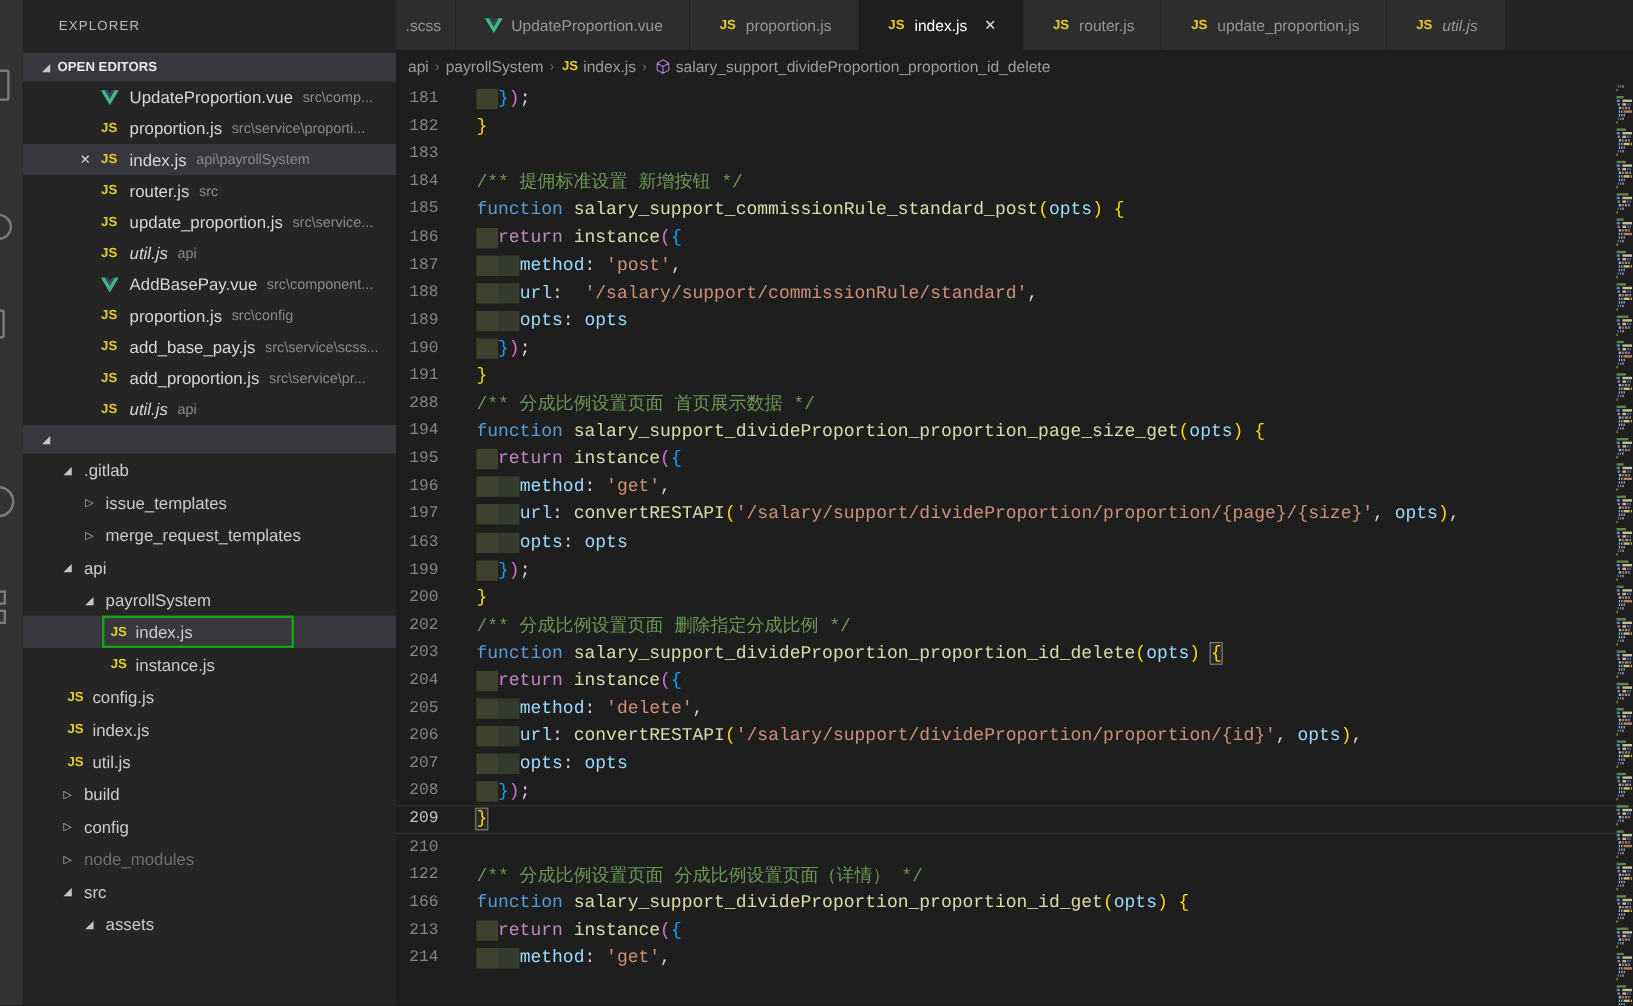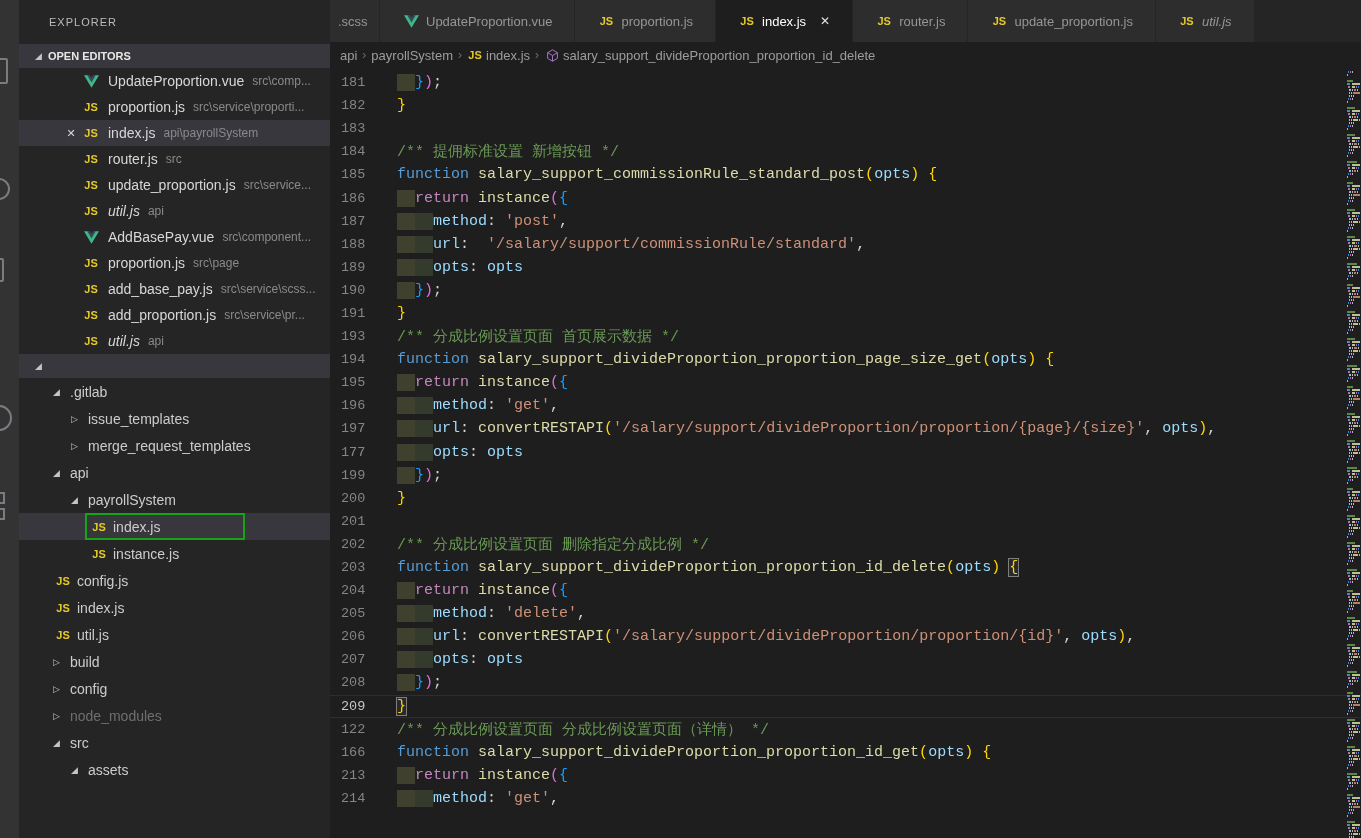--- a/index.html
+++ b/index.html
@@ -151,21 +151,21 @@
             </svg>
           </span>
           <span class="oe-name">AddBasePay.vue</span>
           <span class="oe-path">src\component...</span>
         </div>
         <div class="oe-row">
           <span class="ficon">
             <span class="js-badge">JS</span>
           </span>
           <span class="oe-name">proportion.js</span>
-          <span class="oe-path">src\page</span>
+          <span class="oe-path">src\config</span>
         </div>
         <div class="oe-row">
           <span class="ficon">
             <span class="js-badge">JS</span>
           </span>
           <span class="oe-name">add_base_pay.js</span>
           <span class="oe-path">src\service\scss...</span>
         </div>
         <div class="oe-row">
           <span class="ficon">
@@ -336,37 +336,37 @@
         <div class="line"><span class="ln">182</span><span class="lc"><span class="tk-b1">}</span></span></div>
         <div class="line"><span class="ln">183</span><span class="lc"></span></div>
         <div class="line"><span class="ln">184</span><span class="lc"><span class="tk-cmt">/** 提佣标准设置 新增按钮 */</span></span></div>
         <div class="line"><span class="ln">185</span><span class="lc"><span class="tk-kw">function</span><span class="tk-pun"> </span><span class="tk-fn">salary_support_commissionRule_standard_post</span><span class="tk-b1">(</span><span class="tk-prop">opts</span><span class="tk-b1">)</span><span class="tk-pun"> </span><span class="tk-b1">{</span></span></div>
         <div class="line"><span class="ln">186</span><span class="lc"><span class="tk-ind1">  </span><span class="tk-ctrl">return</span><span class="tk-pun"> </span><span class="tk-fn">instance</span><span class="tk-b2">(</span><span class="tk-b3">{</span></span></div>
         <div class="line"><span class="ln">187</span><span class="lc"><span class="tk-ind1">  </span><span class="tk-ind2">  </span><span class="tk-prop">method</span><span class="tk-pun">: </span><span class="tk-str">'post'</span><span class="tk-pun">,</span></span></div>
         <div class="line"><span class="ln">188</span><span class="lc"><span class="tk-ind1">  </span><span class="tk-ind2">  </span><span class="tk-prop">url</span><span class="tk-pun">:  </span><span class="tk-str">'/salary/support/commissionRule/standard'</span><span class="tk-pun">,</span></span></div>
         <div class="line"><span class="ln">189</span><span class="lc"><span class="tk-ind1">  </span><span class="tk-ind2">  </span><span class="tk-prop">opts</span><span class="tk-pun">: </span><span class="tk-prop">opts</span></span></div>
         <div class="line"><span class="ln">190</span><span class="lc"><span class="tk-ind1">  </span><span class="tk-b3">}</span><span class="tk-b2">)</span><span class="tk-pun">;</span></span></div>
         <div class="line"><span class="ln">191</span><span class="lc"><span class="tk-b1">}</span></span></div>
-        <div class="line"><span class="ln">193</span><span class="lc"><span class="tk-cmt">/** 分成比例设置页面 首页展示数据 */</span></span></div>
+        <div class="line"><span class="ln">288</span><span class="lc"><span class="tk-cmt">/** 分成比例设置页面 首页展示数据 */</span></span></div>
         <div class="line"><span class="ln">194</span><span class="lc"><span class="tk-kw">function</span><span class="tk-pun"> </span><span class="tk-fn">salary_support_divideProportion_proportion_page_size_get</span><span class="tk-b1">(</span><span class="tk-prop">opts</span><span class="tk-b1">)</span><span class="tk-pun"> </span><span class="tk-b1">{</span></span></div>
         <div class="line"><span class="ln">195</span><span class="lc"><span class="tk-ind1">  </span><span class="tk-ctrl">return</span><span class="tk-pun"> </span><span class="tk-fn">instance</span><span class="tk-b2">(</span><span class="tk-b3">{</span></span></div>
         <div class="line"><span class="ln">196</span><span class="lc"><span class="tk-ind1">  </span><span class="tk-ind2">  </span><span class="tk-prop">method</span><span class="tk-pun">: </span><span class="tk-str">'get'</span><span class="tk-pun">,</span></span></div>
         <div class="line"><span class="ln">197</span><span class="lc"><span class="tk-ind1">  </span><span class="tk-ind2">  </span><span class="tk-prop">url</span><span class="tk-pun">: </span><span class="tk-fn">convertRESTAPI</span><span class="tk-b1">(</span><span class="tk-str">'/salary/support/divideProportion/proportion/{page}/{size}'</span><span class="tk-pun">, </span><span class="tk-prop">opts</span><span class="tk-b1">)</span><span class="tk-pun">,</span></span></div>
-        <div class="line"><span class="ln">177</span><span class="lc"><span class="tk-ind1">  </span><span class="tk-ind2">  </span><span class="tk-prop">opts</span><span class="tk-pun">: </span><span class="tk-prop">opts</span></span></div>
+        <div class="line"><span class="ln">163</span><span class="lc"><span class="tk-ind1">  </span><span class="tk-ind2">  </span><span class="tk-prop">opts</span><span class="tk-pun">: </span><span class="tk-prop">opts</span></span></div>
         <div class="line"><span class="ln">199</span><span class="lc"><span class="tk-ind1">  </span><span class="tk-b3">}</span><span class="tk-b2">)</span><span class="tk-pun">;</span></span></div>
         <div class="line"><span class="ln">200</span><span class="lc"><span class="tk-b1">}</span></span></div>
-        <div class="line"><span class="ln">201</span><span class="lc"></span></div>
         <div class="line"><span class="ln">202</span><span class="lc"><span class="tk-cmt">/** 分成比例设置页面 删除指定分成比例 */</span></span></div>
         <div class="line"><span class="ln">203</span><span class="lc"><span class="tk-kw">function</span><span class="tk-pun"> </span><span class="tk-fn">salary_support_divideProportion_proportion_id_delete</span><span class="tk-b1">(</span><span class="tk-prop">opts</span><span class="tk-b1">)</span><span class="tk-pun"> </span><span class="tk-b1 tk-box">{</span></span></div>
         <div class="line"><span class="ln">204</span><span class="lc"><span class="tk-ind1">  </span><span class="tk-ctrl">return</span><span class="tk-pun"> </span><span class="tk-fn">instance</span><span class="tk-b2">(</span><span class="tk-b3">{</span></span></div>
         <div class="line"><span class="ln">205</span><span class="lc"><span class="tk-ind1">  </span><span class="tk-ind2">  </span><span class="tk-prop">method</span><span class="tk-pun">: </span><span class="tk-str">'delete'</span><span class="tk-pun">,</span></span></div>
         <div class="line"><span class="ln">206</span><span class="lc"><span class="tk-ind1">  </span><span class="tk-ind2">  </span><span class="tk-prop">url</span><span class="tk-pun">: </span><span class="tk-fn">convertRESTAPI</span><span class="tk-b1">(</span><span class="tk-str">'/salary/support/divideProportion/proportion/{id}'</span><span class="tk-pun">, </span><span class="tk-prop">opts</span><span class="tk-b1">)</span><span class="tk-pun">,</span></span></div>
         <div class="line"><span class="ln">207</span><span class="lc"><span class="tk-ind1">  </span><span class="tk-ind2">  </span><span class="tk-prop">opts</span><span class="tk-pun">: </span><span class="tk-prop">opts</span></span></div>
         <div class="line"><span class="ln">208</span><span class="lc"><span class="tk-ind1">  </span><span class="tk-b3">}</span><span class="tk-b2">)</span><span class="tk-pun">;</span></span></div>
         <div class="line cur"><span class="ln">209</span><span class="lc"><span class="tk-b1 tk-box">}</span></span></div>
+        <div class="line"><span class="ln">210</span><span class="lc"></span></div>
         <div class="line"><span class="ln">122</span><span class="lc"><span class="tk-cmt">/** 分成比例设置页面 分成比例设置页面（详情） */</span></span></div>
         <div class="line"><span class="ln">166</span><span class="lc"><span class="tk-kw">function</span><span class="tk-pun"> </span><span class="tk-fn">salary_support_divideProportion_proportion_id_get</span><span class="tk-b1">(</span><span class="tk-prop">opts</span><span class="tk-b1">)</span><span class="tk-pun"> </span><span class="tk-b1">{</span></span></div>
         <div class="line"><span class="ln">213</span><span class="lc"><span class="tk-ind1">  </span><span class="tk-ctrl">return</span><span class="tk-pun"> </span><span class="tk-fn">instance</span><span class="tk-b2">(</span><span class="tk-b3">{</span></span></div>
         <div class="line"><span class="ln">214</span><span class="lc"><span class="tk-ind1">  </span><span class="tk-ind2">  </span><span class="tk-prop">method</span><span class="tk-pun">: </span><span class="tk-str">'get'</span><span class="tk-pun">,</span></span></div>
       </div>
     <div class="minimap" id="minimap">
         <div class="mm-row">
           <span class="mm-b" style="left: 1px; width: 1px; background: rgb(23, 159, 255);"></span>
           <span class="mm-b" style="left: 3px; width: 1px; background: rgb(218, 112, 214);"></span>
           <span class="mm-b" style="left: 5px; width: 1px; background: rgb(212, 212, 212);"></span>

